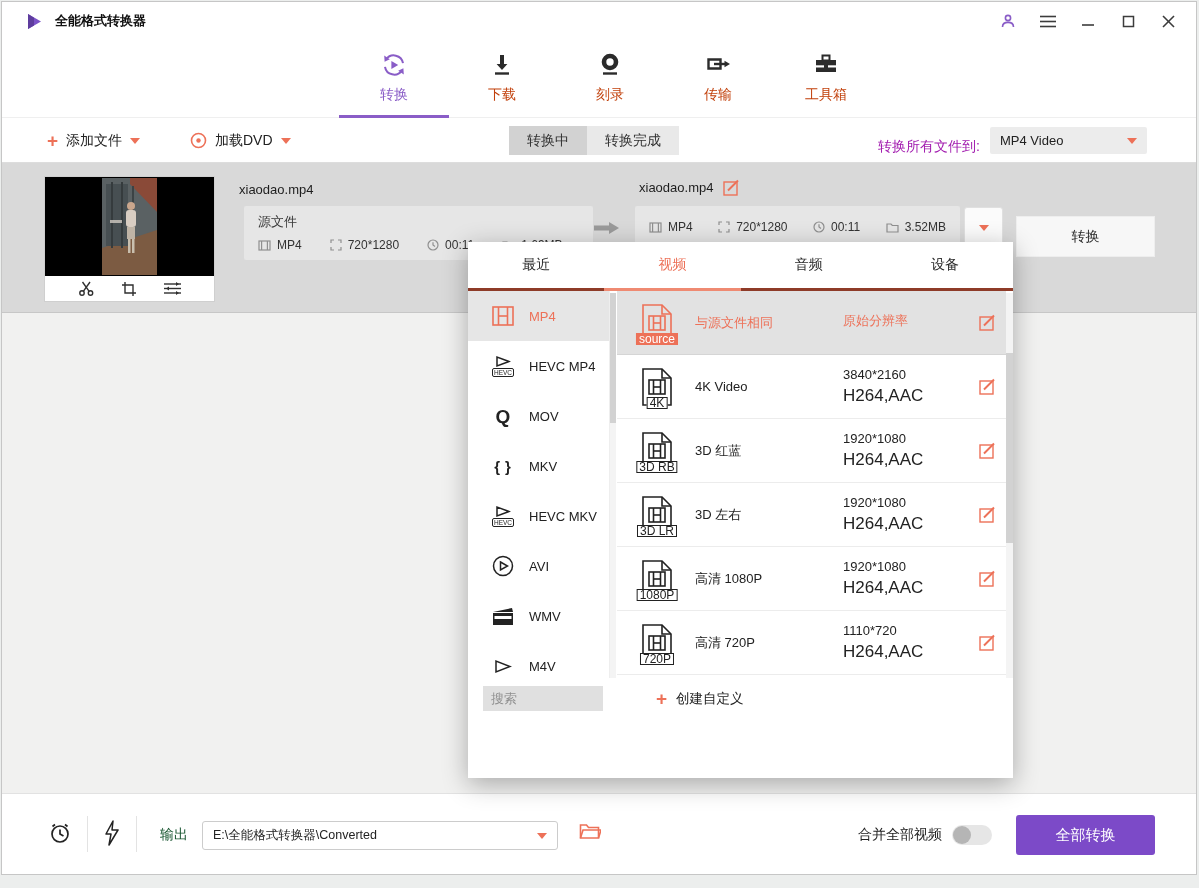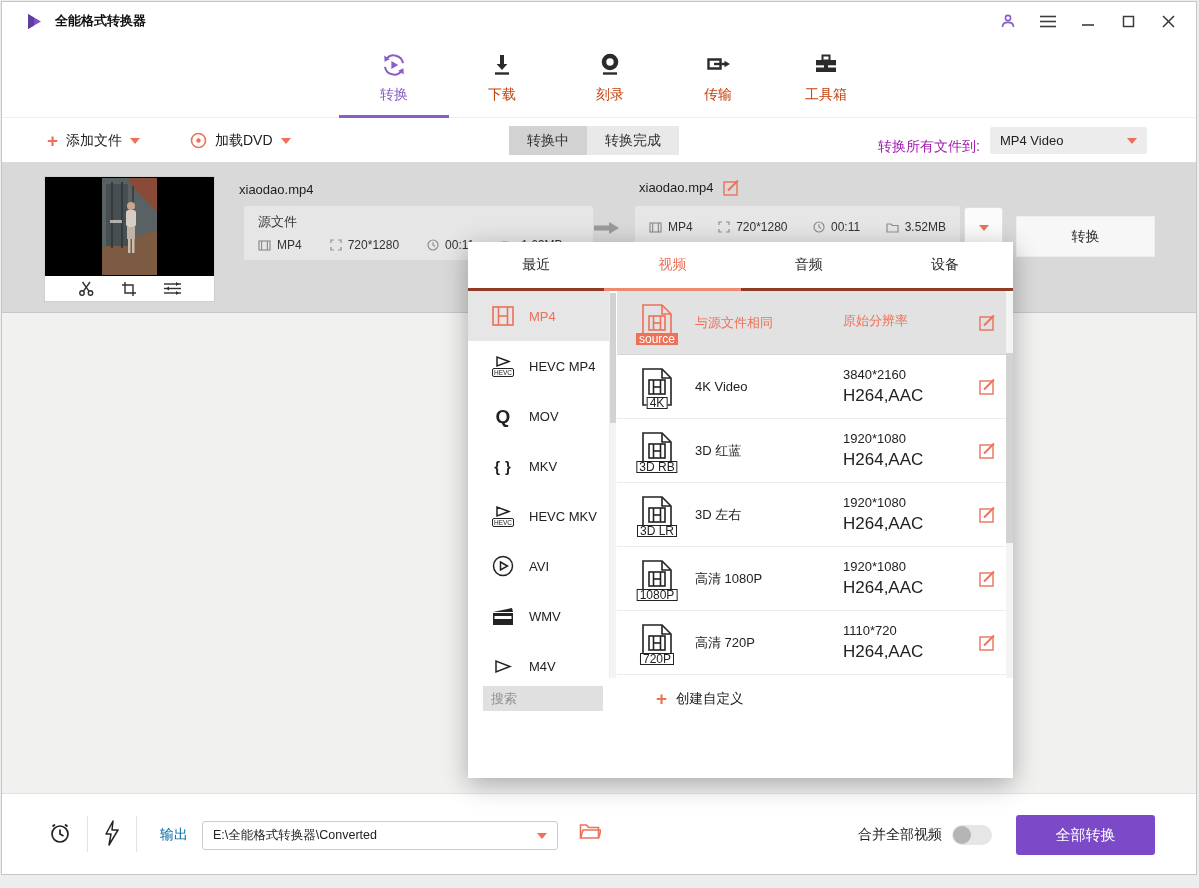--- a/index.html
+++ b/index.html
@@ -61,21 +61,21 @@
   .flow-arrow{position:absolute;left:592px;top:57px;color:#9a9a9a}
   .dd-btn{position:absolute;left:962px;top:44px;width:39px;height:41px;background:#fbfbfb;border:1px solid #e0e0e0;border-radius:3px;display:flex;align-items:center;justify-content:center;cursor:pointer}
   .convert-btn{position:absolute;left:1014px;top:53px;width:139px;height:41px;background:#f7f7f7;border:1px solid #eee;display:flex;align-items:center;justify-content:center;font-size:14px;color:#2b2b2b;cursor:pointer}
 
   .main-empty{position:absolute;left:0;top:311px;width:100%;height:480px;background:#f1f1f0}
 
   
   .bottombar{position:absolute;left:0;top:791px;width:100%;height:82px;background:#fff;border-top:1px solid #e2e2e2}
   .bb-icon{position:absolute;top:27px;color:#222;cursor:pointer}
   .bb-divider{position:absolute;top:22px;width:1px;height:36px;background:#e3e3e3}
-  .out-label{position:absolute;left:158px;top:32px;font-size:14px;color:#0369a1}
+  .out-label{position:absolute;left:158px;top:32px;font-size:14px;color:#14532d}
   .path-combo{position:absolute;left:200px;top:27px;width:356px;height:29px;background:#fff;border:1px solid #ccc;border-radius:3px;display:flex;align-items:center;justify-content:space-between;padding:0 10px;font-size:12.5px;color:#222;cursor:pointer}
   .open-folder{position:absolute;left:577px;top:28px;color:var(--coral);cursor:pointer}
   .merge-label{position:absolute;right:254px;top:32px;font-size:14px;color:#222}
   .toggle{position:absolute;right:204px;top:31px;width:40px;height:20px;border-radius:10px;background:#e6e6e6;cursor:pointer}
   .toggle .knob{position:absolute;left:1px;top:1px;width:18px;height:18px;border-radius:50%;background:#b5b5b5}
   .convert-all-btn{position:absolute;left:1014px;top:21px;width:139px;height:40px;background:var(--purple-btn);border-radius:3px;display:flex;align-items:center;justify-content:center;color:#fff;font-size:15px;cursor:pointer}
 
   
   .popup{position:absolute;left:466px;top:240px;width:545px;height:536px;background:#fff;box-shadow:0 6px 24px rgba(0,0,0,.3);z-index:10}
   .pp-tabs{display:flex;height:46px}

